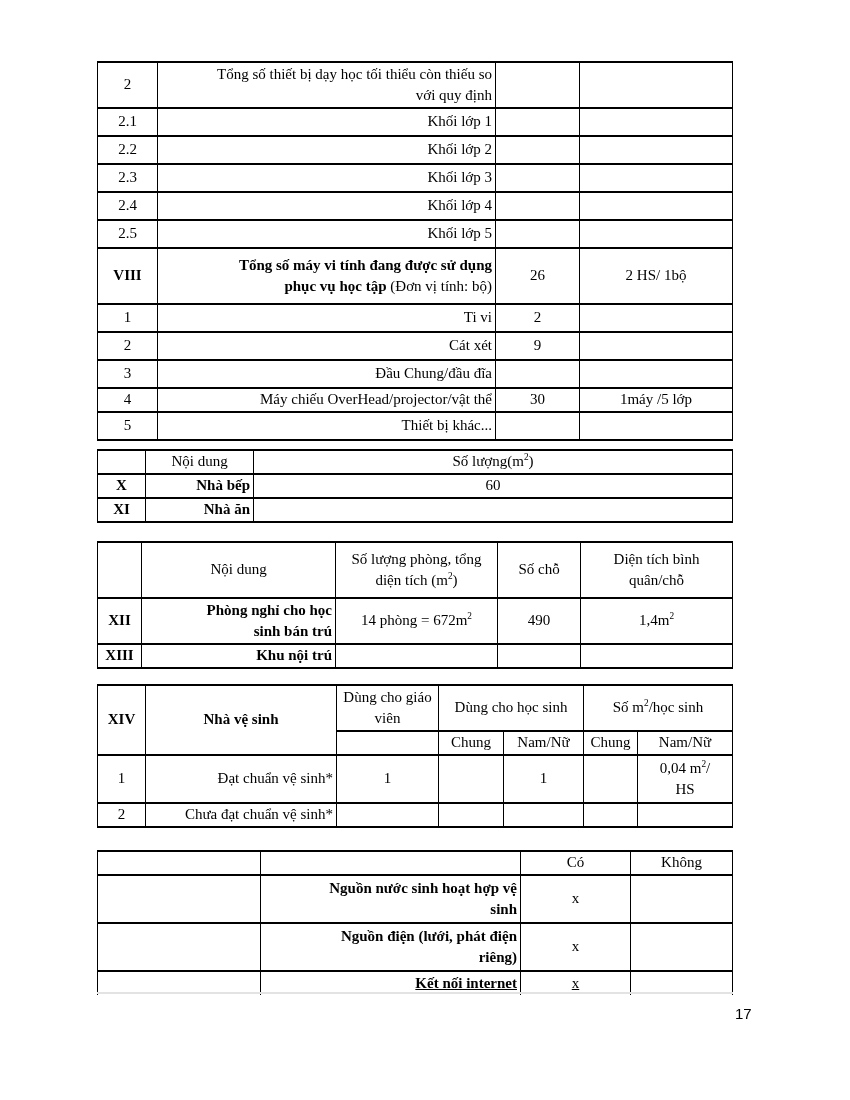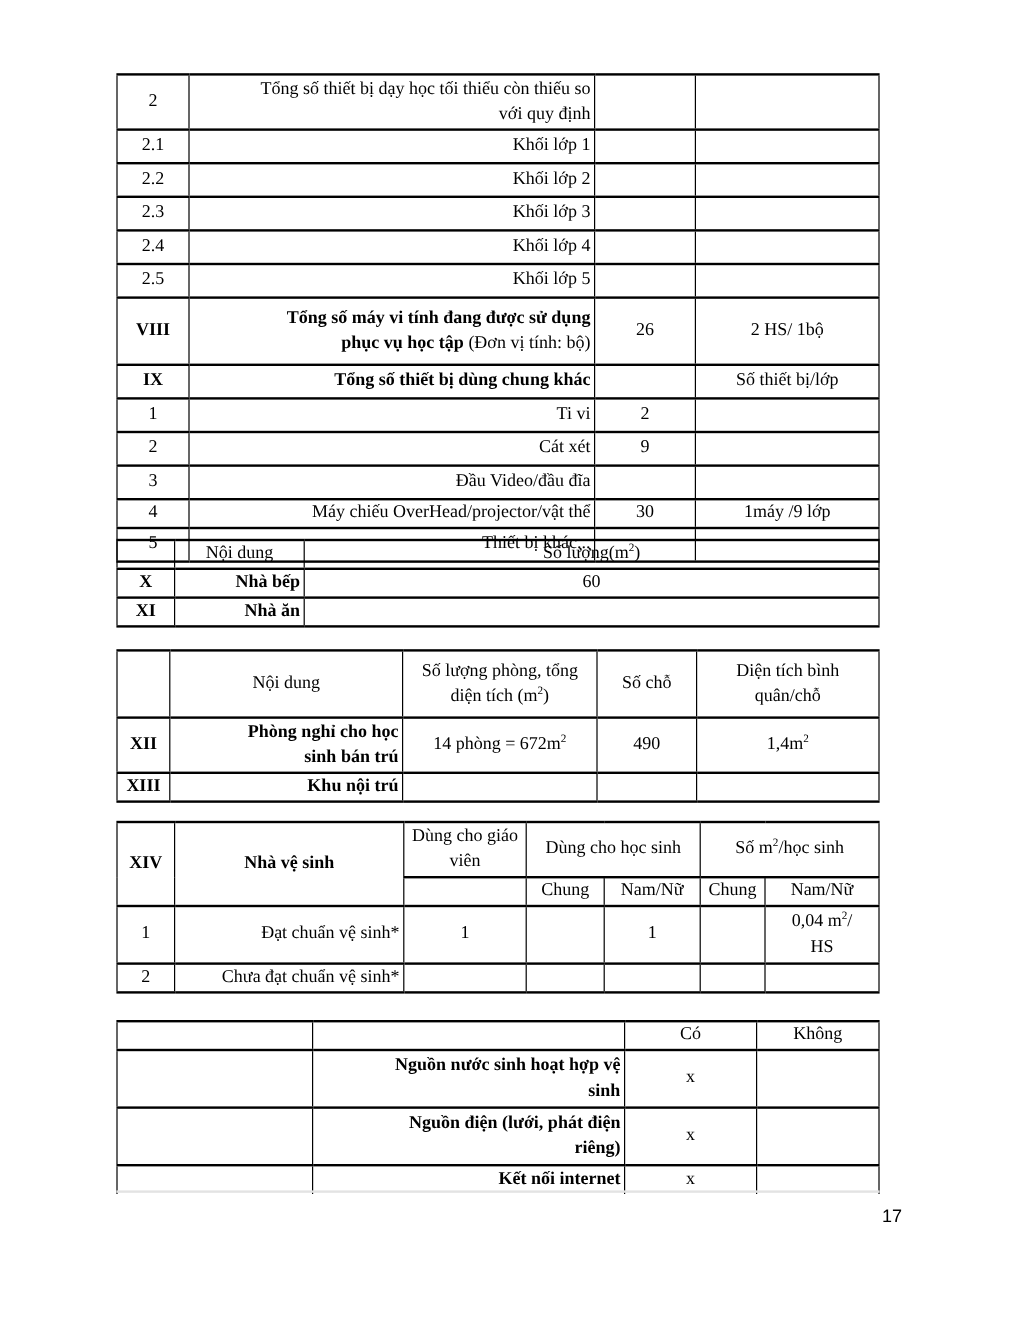--- a/index.html
+++ b/index.html
@@ -14,21 +14,21 @@
   table.doc-table td{
     border:1px solid #000;
     border-top-width:2px;border-bottom-width:2px;
     padding:0 3px;vertical-align:middle;overflow:hidden;
     line-height:1.42;white-space:pre-line;
   }
   .c{text-align:center;}
   .l{text-align:right;}
   .b{font-weight:bold;}
   sup{font-size:62%;line-height:0;}
-  tr.h22{height:24px;} tr.h23{height:28px;} tr.h24{height:24px;}
+  tr.h22{height:24px;text-decoration:underline;} tr.h23{height:28px;} tr.h24{height:24px;}
   tr.h46{height:46px;} tr.h47{height:56px;} tr.h48{height:48px;}
   .t1{left:97px;top:61px;width:635px;}
   .t2{left:97px;top:449px;width:635px;}
   .t3{left:97px;top:541px;width:635px;}
   .t4{left:97px;top:684px;width:635px;}
   .t5{left:97px;top:850px;width:635px;}
   .t5 td{vertical-align:top;padding-top:1px;margin-left:16px;}
   .t5 tr.cut td{border-bottom:none;}
   .cut-line{position:absolute;left:97px;top:992px;width:636px;height:2px;background:#e3e3e3;}
   .page-number{
@@ -87,48 +87,42 @@
         <td class="c"></td>
       </tr>
       <tr class="h47">
         <td class="c b">VIII</td>
         <td class="l"><span class="b">Tổng số máy vi tính đang được sử dụng
 phục vụ học tập</span><span> (Đơn vị tính: bộ)</span></td>
         <td class="c">26</td>
         <td class="c">2 HS/ 1bộ</td>
       </tr>
       <tr class="h23">
-        <td class="c b">IX</td>
-        <td class="l b">Tổng số thiết bị dùng chung khác</td>
-        <td class="c"></td>
-        <td class="c">Số thiết bị/lớp</td>
-      </tr>
-      <tr class="h23">
         <td class="c">1</td>
         <td class="l">Ti vi</td>
         <td class="c">2</td>
         <td class="c"></td>
       </tr>
       <tr class="h23">
         <td class="c">2</td>
         <td class="l">Cát xét</td>
         <td class="c">9</td>
         <td class="c"></td>
       </tr>
       <tr class="h23">
         <td class="c">3</td>
-        <td class="l">Đầu Video/đầu đĩa</td>
+        <td class="l">Đầu Chung/đầu đĩa</td>
         <td class="c"></td>
         <td class="c"></td>
       </tr>
       <tr class="h24">
         <td class="c">4</td>
         <td class="l">Máy chiếu OverHead/projector/vật thể</td>
         <td class="c">30</td>
-        <td class="c">1máy /9 lớp</td>
+        <td class="c">1máy /5 lớp</td>
       </tr>
       <tr class="h23">
         <td class="c">5</td>
         <td class="l">Thiết bị khác...</td>
         <td class="c"></td>
         <td class="c"></td>
       </tr>
     </tbody>
   </table>
 

